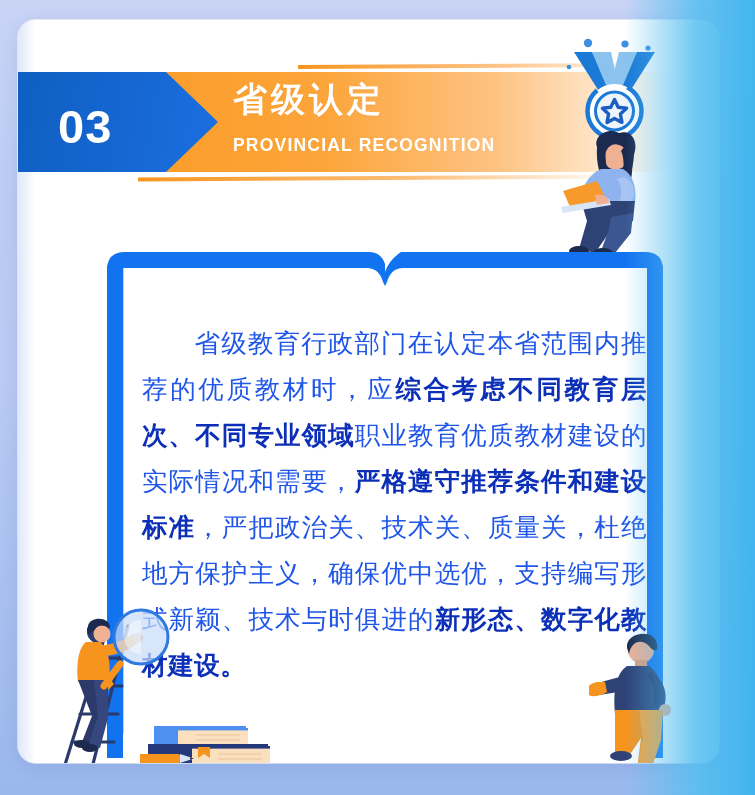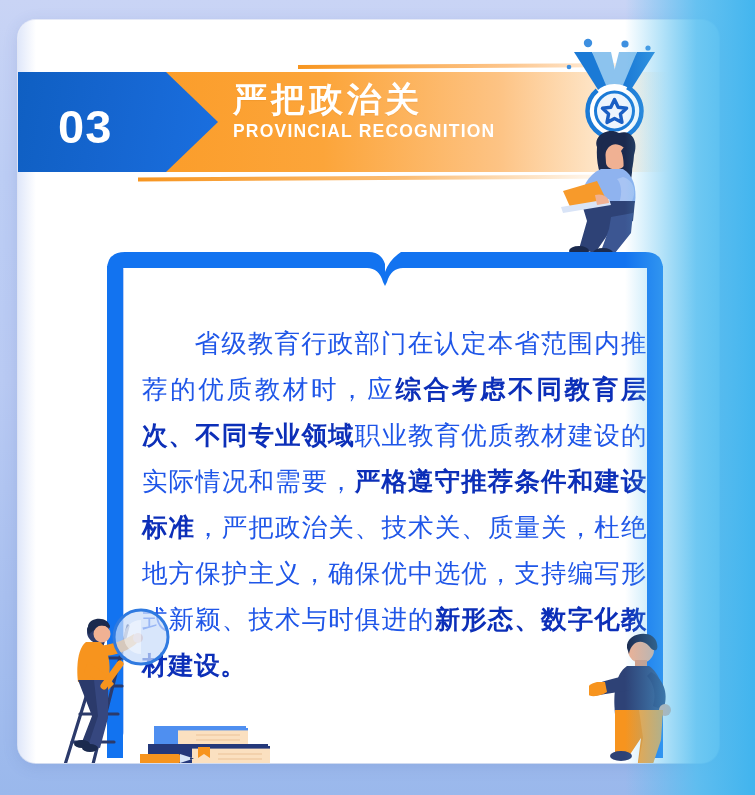--- a/index.html
+++ b/index.html
@@ -68,21 +68,21 @@
     position:absolute; left:215px; top:8px;
   }
   .hdr-cn{
     color:#ffffff; font-size:34px; font-weight:700; letter-spacing:4px;
     font-family:"DejaVu Sans","Liberation Sans",sans-serif;
     line-height:1.12;
     text-shadow:0 1px 1px rgba(180,100,10,.12);
   }
   .hdr-en{
     color:#ffffff; font-size:17.5px; font-weight:700; letter-spacing:1.2px;
-    margin-top:3px;
+    margin-top:17px;
     font-family:"Liberation Sans", sans-serif;
   }
   .hdr-botline{
     position:absolute; left:120px; top:104px; right:95px; height:3.5px;
     background:linear-gradient(90deg,#f7951f 0%, #fbbd75 55%, rgba(255,255,255,0) 100%);
     transform:skewY(-0.35deg);
   }
 
   
   .medal{ position:absolute; right:52px; top:14px; width:105px; height:110px; }
@@ -130,21 +130,21 @@
 
       <div class="hdr-topline"></div>
 
       <div class="hdr-orange"></div>
 
       <div class="hdr-blue"></div>
 
       <div class="hdr-num">03</div>
 
       <div class="hdr-titles">
-        <div class="hdr-cn">严把政治关</div>
+        <div class="hdr-cn">省级认定</div>
         <div class="hdr-en">PROVINCIAL RECOGNITION</div>
       </div>
 
       <div class="hdr-botline"></div>
     </div>
 
     <svg class="medal" viewBox="0 0 105 110">
 
       <circle cx="26" cy="9" r="4.2" fill="#3d8fe0"></circle>
       <circle cx="63" cy="10" r="3.6" fill="#3d8fe0"></circle>

